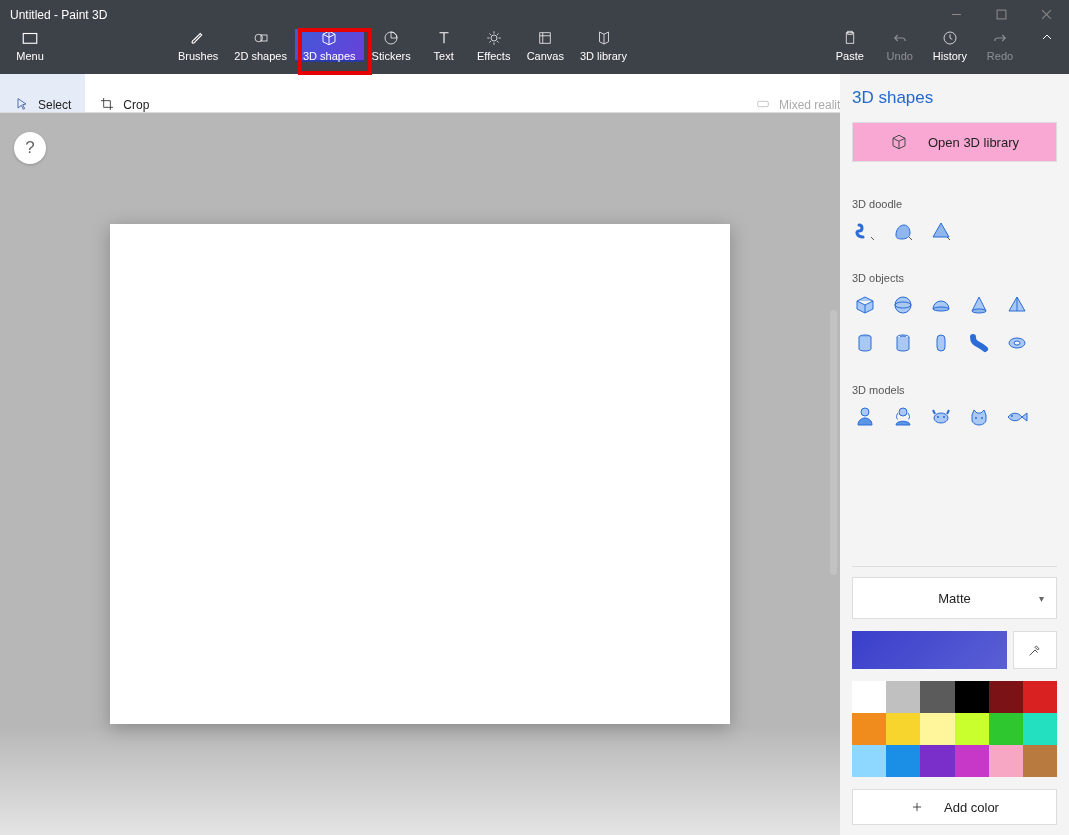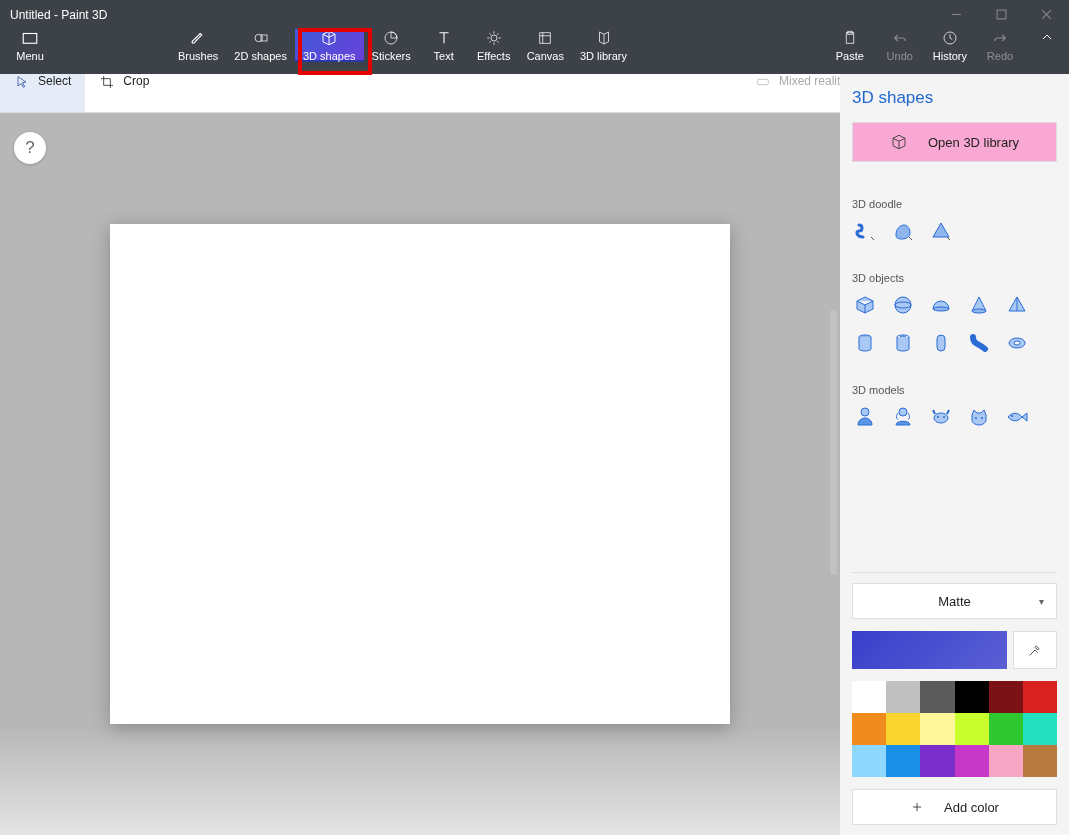--- a/index.html
+++ b/index.html
@@ -15,21 +15,21 @@
   .ribbon { height: 45px; background: #3d4148; display: flex; align-items: flex-start; color:#fff; position: relative;}
   .ribbon-btn { display:flex; flex-direction:column; align-items:center; justify-content:center; font-size:11px; gap:3px; padding:0 8px; cursor:default; min-width:50px;}
   .ribbon-btn.sel { background: linear-gradient(135deg,#3f5bd9,#6a3fd9); box-shadow: inset 0 -2px 0 #2a3aa5;}
   .ribbon-btn.dis { opacity:0.4;}
   .ribbon-btn svg { width:18px; height:18px;}
   .ribbon-spacer { flex:1;}
   .highlight-box { position:absolute; border:4px solid #e60000; top:-1px; pointer-events:none;}
 
   
   .subbar { height:39px; background:#fff; display:flex; align-items:center; font-size:12px; color:#222; border-bottom:1px solid #ddd;}
-  .subbar .tbtn { display:flex; align-items:flex-start; gap:8px; padding:0 14px; height:100%;}
+  .subbar .tbtn { display:flex; align-items:flex-end; gap:8px; padding:0 14px; height:100%;}
   .subbar .tbtn.sel { background:#e6ecf7;}
   .subbar .tbtn.dis { color:#aaa;}
   .subbar svg { width:16px; height:16px;}
   .subbar-spacer { flex:1;}
   .moreicon { font-size:16px; letter-spacing:2px;}
 
   
   .main { position:absolute; top:113px; left:0; right:229px; bottom:0; background: linear-gradient(180deg,#b7b7b7 0%, #b7b7b7 85%, #e4e4e4 100%); display:flex; align-items:center; justify-content:center;}
   .canvas-white { width:620px; height:500px; background:#fff; box-shadow:0 4px 18px rgba(0,0,0,0.25);}
   .help-bubble { position:absolute; top:132px; left:14px; width:32px; height:32px; background:#fff; border-radius:50%; display:flex; align-items:center; justify-content:center; font-size:17px; color:#666; box-shadow:0 1px 3px rgba(0,0,0,0.2);}
@@ -39,21 +39,21 @@
   .side { position:absolute; top:74px; right:0; width:229px; bottom:0; background:#f4f4f4; padding:14px 12px 10px 12px; display:flex; flex-direction:column; font-size:12px; color:#222; overflow:hidden;}
   .side h1 { font-size:17px; font-weight:400; color:#2268d0; margin-bottom:14px;}
   .open3d { border:1px solid #ddd; background:#f9a8d4; height:40px; display:flex; align-items:center; justify-content:center; gap:20px; font-size:13px; margin-bottom:16px;}
   .open3d svg{width:18px;height:18px;color:#444;}
   .section-lbl { font-size:11px; color:#555; margin:20px 0 8px 0;}
   .iconrow { display:flex; gap:12px; flex-wrap:wrap; margin-bottom:8px;}
   .shape-icn { width:26px; height:26px; display:flex; align-items:center; justify-content:center; color:#3e7fd6;}
   .shape-icn svg { width:24px; height:24px;}
 
   .filler { flex:1;}
-  .matte { border:1px solid #ddd; background:#fff; height:36px; display:flex; align-items:center; justify-content:center; position:relative; font-size:13px; margin-top:10px;}
+  .matte { border:1px solid #ddd; background:#fff; height:42px; display:flex; align-items:center; justify-content:center; position:relative; font-size:13px; margin-top:10px;}
   .matte .chev { position:absolute; right:12px; font-size:10px; color:#666;}
 
   .color-row { display:flex; gap:6px; margin-top:12px; align-items:stretch;}
   .curcolor { flex:1; height:38px; background:linear-gradient(135deg,#3a3fcb,#5a5fd5); }
   .eyedrop { width:44px; height:38px; border:1px solid #ddd; background:#fff; display:flex; align-items:center; justify-content:center;}
   .eyedrop svg{width:16px;height:16px;}
 
   .palette { display:grid; grid-template-columns:repeat(6,1fr); margin-top:12px;}
   .sw { width:100%; height:32px;}
   .addcolor { border:1px solid #ddd; background:#fff; height:36px; display:flex; align-items:center; justify-content:center; gap:20px; font-size:13px; margin-top:12px;}

